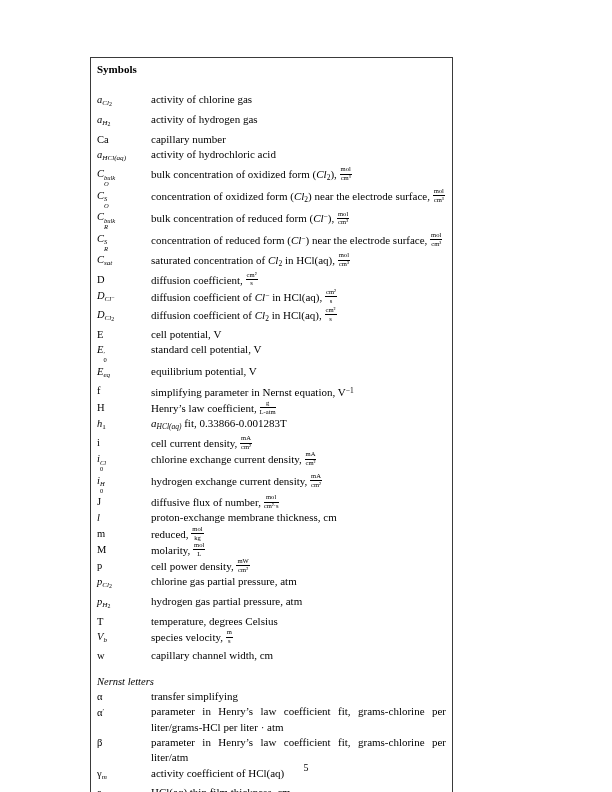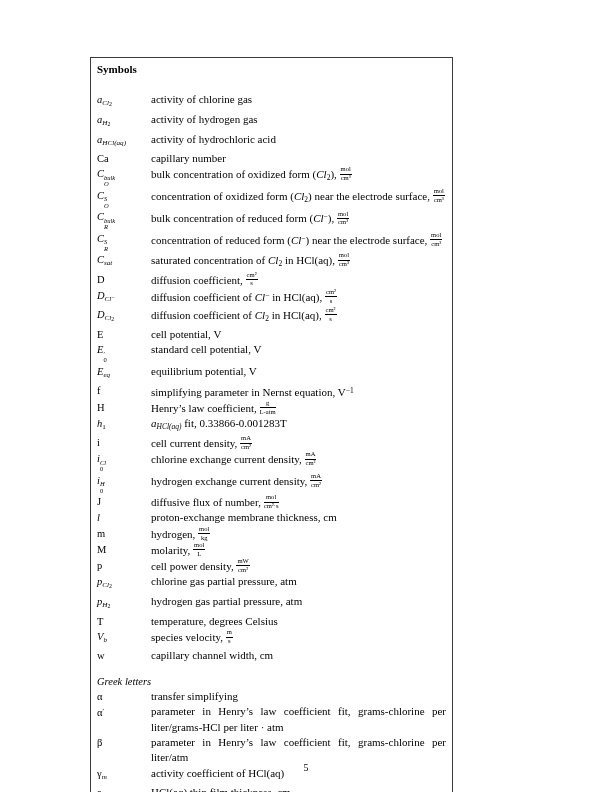--- a/index.html
+++ b/index.html
@@ -79,26 +79,26 @@
   <div class="sym-list" id="list-main">
       <div class="row">
         <div class="sym"><span class="t it">a</span><span class="sub it">Cl</span><span class="sub2">2</span></div>
         <div class="desc"><span class="t">activity of chlorine gas</span></div>
       </div>
       <div class="row">
         <div class="sym"><span class="t it">a</span><span class="sub it">H</span><span class="sub2">2</span></div>
         <div class="desc"><span class="t">activity of hydrogen gas</span></div>
       </div>
       <div class="row">
+        <div class="sym"><span class="t">Ca</span></div>
+        <div class="desc"><span class="t">capillary number</span></div>
+      </div>
+      <div class="row">
         <div class="sym"><span class="t it">a</span><span class="sub it">HCl(aq)</span></div>
         <div class="desc"><span class="t">activity of hydrochloric acid</span></div>
-      </div>
-      <div class="row">
-        <div class="sym"><span class="t">Ca</span></div>
-        <div class="desc"><span class="t">capillary number</span></div>
       </div>
       <div class="row">
         <div class="sym"><span class="t it">C</span><span class="ss">
             <span class="s-sup it">bulk</span>
             <span class="s-sub it">O</span>
           </span></div>
         <div class="desc"><span class="t">bulk concentration of oxidized form (</span><span class="t it">Cl</span><span class="sub">2</span><span class="t">), </span><span class="frac"><span class="num">mol</span><span class="den">cm³</span></span></div>
       </div>
       <div class="row">
         <div class="sym"><span class="t it">C</span><span class="ss">
@@ -185,21 +185,21 @@
       <div class="row">
         <div class="sym"><span class="t">J</span></div>
         <div class="desc"><span class="t">diffusive flux of number, </span><span class="frac"><span class="num">mol</span><span class="den">cm²·s</span></span></div>
       </div>
       <div class="row">
         <div class="sym"><span class="t it">l</span></div>
         <div class="desc"><span class="t">proton-exchange membrane thickness, cm</span></div>
       </div>
       <div class="row">
         <div class="sym"><span class="t">m</span></div>
-        <div class="desc"><span class="t">hydrogen, </span><span class="frac"><span class="num">mol</span><span class="den">kg</span></span></div>
+        <div class="desc"><span class="t">reduced, </span><span class="frac"><span class="num">mol</span><span class="den">kg</span></span></div>
       </div>
       <div class="row">
         <div class="sym"><span class="t">M</span></div>
         <div class="desc"><span class="t">molarity, </span><span class="frac"><span class="num">mol</span><span class="den">L</span></span></div>
       </div>
       <div class="row">
         <div class="sym"><span class="t">p</span></div>
         <div class="desc"><span class="t">cell power density, </span><span class="frac"><span class="num">mW</span><span class="den">cm²</span></span></div>
       </div>
       <div class="row">
@@ -217,21 +217,21 @@
       <div class="row">
         <div class="sym"><span class="t it">V</span><span class="sub it">b</span></div>
         <div class="desc"><span class="t">species velocity, </span><span class="frac"><span class="num">m</span><span class="den">s</span></span></div>
       </div>
       <div class="row">
         <div class="sym"><span class="t">w</span></div>
         <div class="desc"><span class="t">capillary channel width, cm</span></div>
       </div>
     </div>
   <div class="greek-section">
-    <div class="greek-heading">Greek letters</div>
+    <div class="greek-heading">Nernst letters</div>
     <div class="sym-list" id="list-greek" style="margin-top:0">
         <div class="row">
           <div class="sym"><span class="t">α</span></div>
           <div class="desc"><span class="t">transfer simplifying</span></div>
         </div>
         <div class="row">
           <div class="sym"><span class="t">α</span><span class="sup">′</span></div>
           <div class="desc"><span class="t">parameter in Henry’s law coefficient fit, grams-chlorine per liter/grams-HCl per liter · atm</span></div>
         </div>
         <div class="row">

